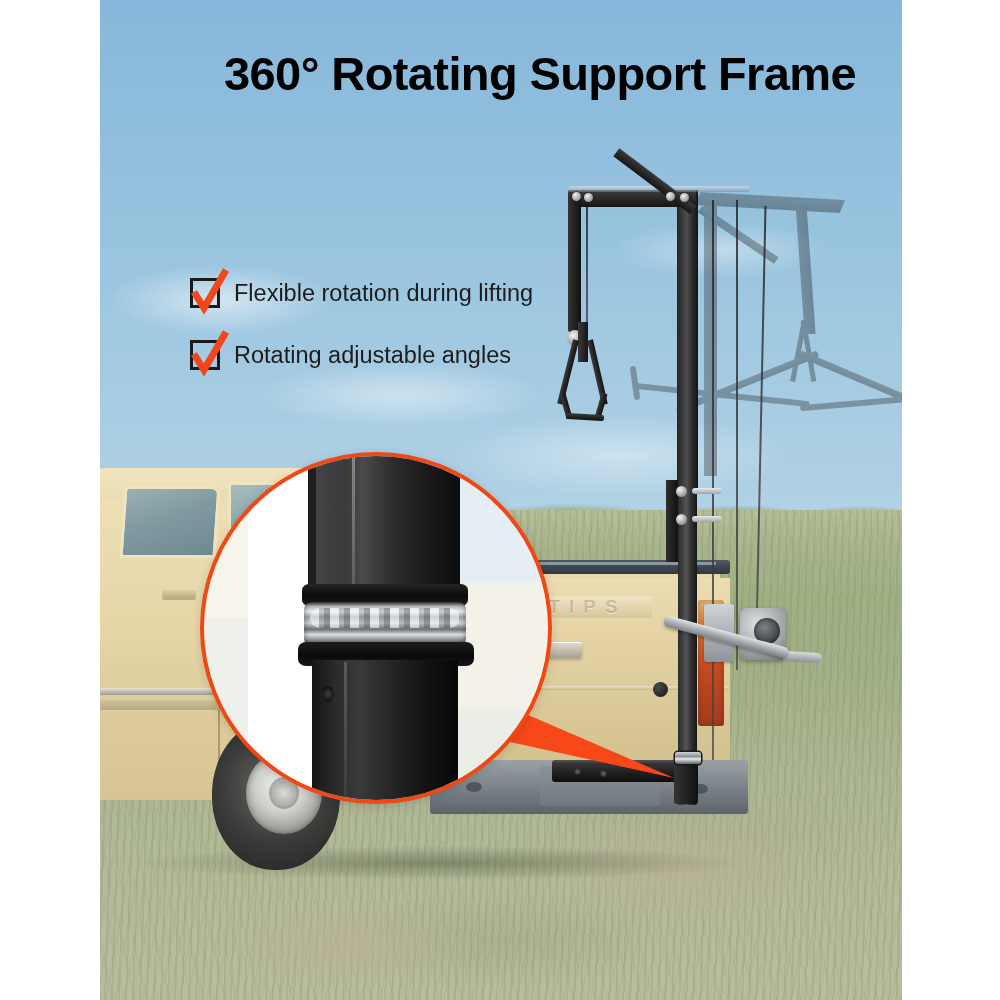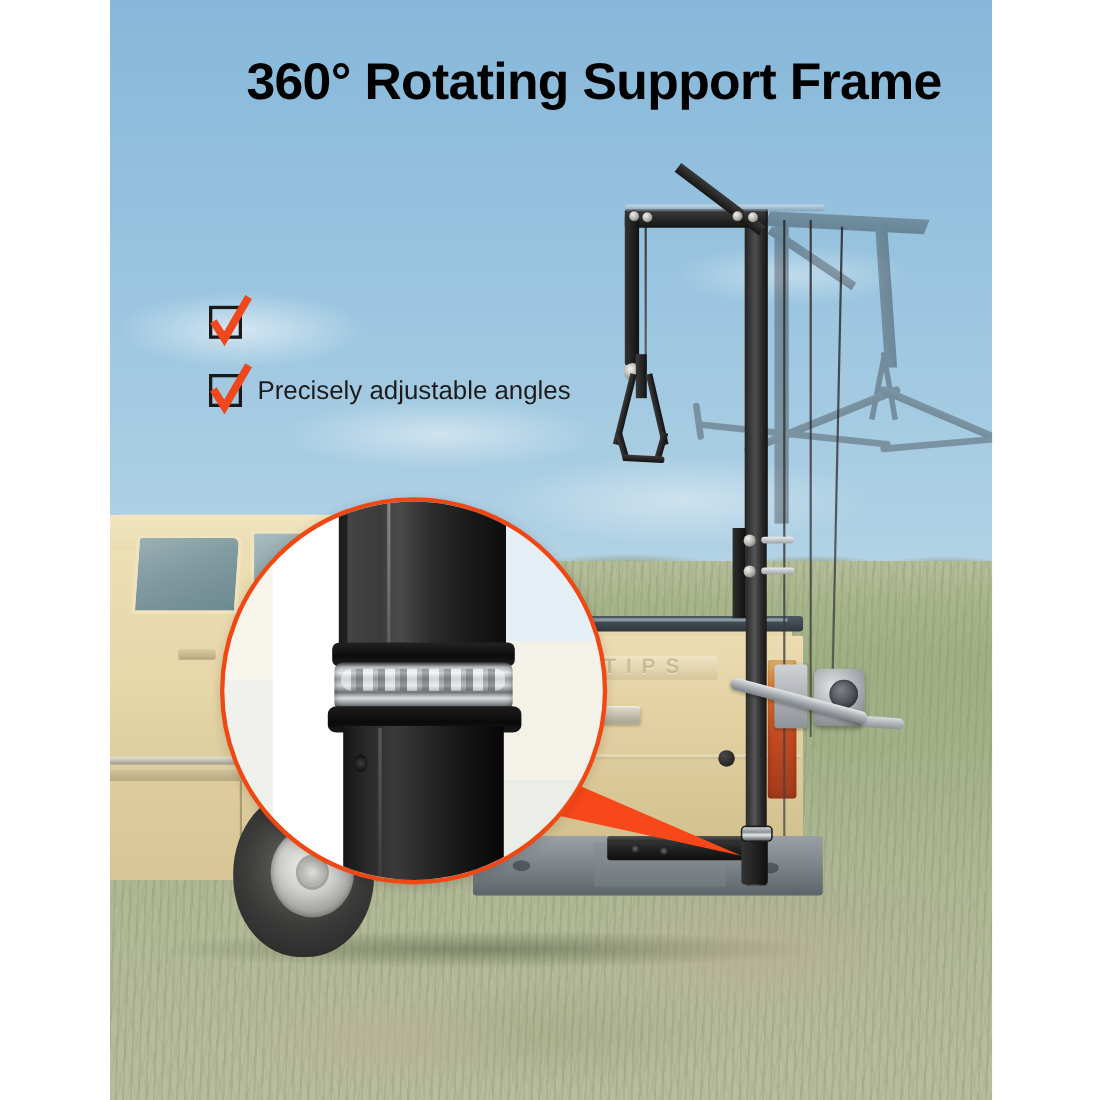--- a/index.html
+++ b/index.html
@@ -617,24 +617,25 @@
 
   <div class="title">360° Rotating Support Frame</div>
 
   <div class="bullets">
     <div class="bullet">
       <span class="chk">
         <svg width="42" height="46" viewBox="0 0 42 46">
           <path d="M5 22 L15 38 L37 0" fill="none" stroke="#f0481c" stroke-width="7" stroke-linecap="butt" stroke-linejoin="miter"></path>
         </svg>
       </span>
+      <span class="bullet-label">Flexible rotation during lifting</span>
     </div>
     <div class="bullet">
       <span class="chk">
         <svg width="42" height="46" viewBox="0 0 42 46">
           <path d="M5 22 L15 38 L37 0" fill="none" stroke="#f0481c" stroke-width="7" stroke-linecap="butt" stroke-linejoin="miter"></path>
         </svg>
       </span>
-      <span class="bullet-label">Precisely adjustable angles</span>
+      <span class="bullet-label">Rotating adjustable angles</span>
     </div>
   </div>
 
 </div>
 
 </body></html>

